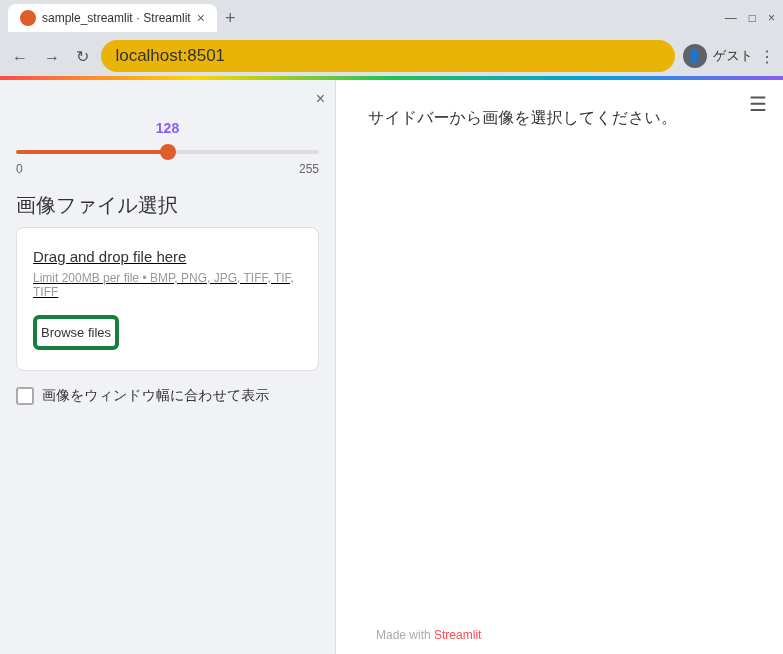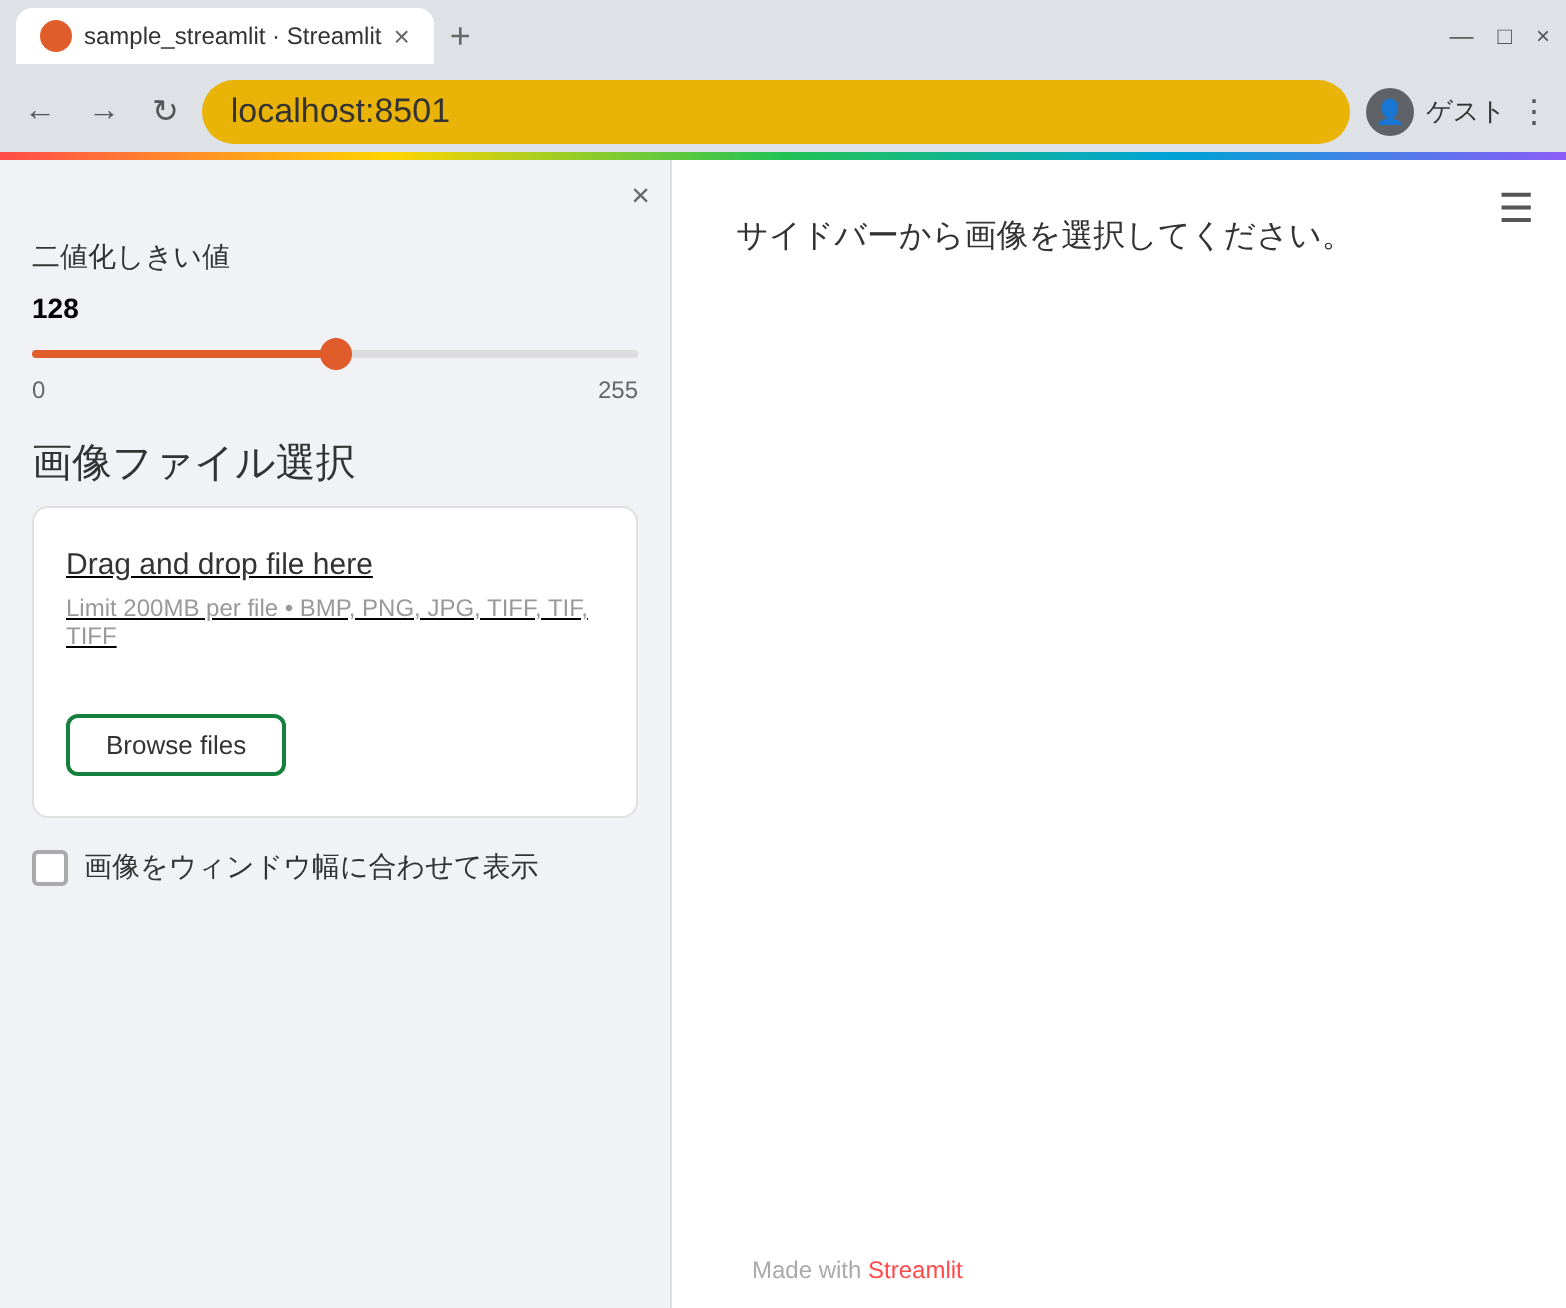--- a/index.html
+++ b/index.html
@@ -65,22 +65,22 @@
     .sidebar-close {
       position: absolute; top: 10px; right: 10px;
       background: none; border: none; cursor: pointer;
       font-size: 16px; color: #666;
     }
 
     
     .slider-section { margin-top: 24px; margin-bottom: 16px; }
     .slider-label { font-size: 14px; color: #333; margin-bottom: 8px; }
     .slider-value {
-      color: #000000; font-size: 14px; font-weight: bold;
-      text-align: left; margin-bottom: 4px;
+      color: #8b5cf6; font-size: 14px; font-weight: bold;
+      text-align: center; margin-bottom: 4px;
     }
     input[type=range] {
       width: 100%; -webkit-appearance: none; appearance: none;
       height: 4px; background: linear-gradient(to right, #e05c2a 50%, #ddd 50%);
       border-radius: 2px; outline: none; cursor: pointer;
     }
     input[type=range]::-webkit-slider-thumb {
       -webkit-appearance: none; appearance: none;
       width: 16px; height: 16px; background: #e05c2a; border-radius: 50%;
     }
@@ -89,22 +89,22 @@
     
     .file-upload-section { margin-bottom: 16px; }
     .file-upload-label { font-size: 20px; color: #333; margin-bottom: 8px; }
     .file-drop-zone {
       background: #fff; border: 1px solid #e0e0e0;
       border-radius: 8px; padding: 20px 16px; text-decoration: underline;
     }
     .drag-drop-title { font-size: 15px; color: #333; font-weight: 500; margin-bottom: 6px; }
     .drag-drop-limit { font-size: 12px; color: #999; margin-bottom: 16px; }
     .browse-btn {
-      background: #fff; border: 2px solid #15803d; border-radius: 6px;
-      padding: 6px 18px; font-size: 13px; color: #333; cursor: pointer; margin-top: 16px;
+      background: #fff; border: 4px solid #15803d; border-radius: 6px;
+      padding: 6px 4px; font-size: 13px; color: #333; cursor: pointer;
     }
 
     
     .checkbox-section { display: flex; align-items: center; gap: 8px; margin-top: 16px; }
     .checkbox-box {
       width: 18px; height: 18px; border: 2px solid #aaa;
       border-radius: 3px; background: #fff; cursor: pointer; flex-shrink: 0;
     }
     .checkbox-label { font-size: 14px; color: #333; }
 
@@ -163,21 +163,20 @@
 </div>
 
 <div class="st-topbar"></div>
 
 <div class="app-layout">
 
   <div class="sidebar">
     <button class="sidebar-close">×</button>
 
     <div class="slider-section">
-      <div class="slider-label">二値化しきい値</div>
       <div class="slider-value">128</div>
       <input type="range" min="0" max="255" value="128" style="width: 100%; margin-bottom: 4px; background: linear-gradient(to right, rgb(224, 92, 42) 50.1961%, rgb(221, 221, 221) 50.1961%);">
       <div class="slider-minmax">
         <span>0</span>
         <span>255</span>
       </div>
     </div>
 
     <div class="file-upload-section">
       <div class="file-upload-label">画像ファイル選択</div>

